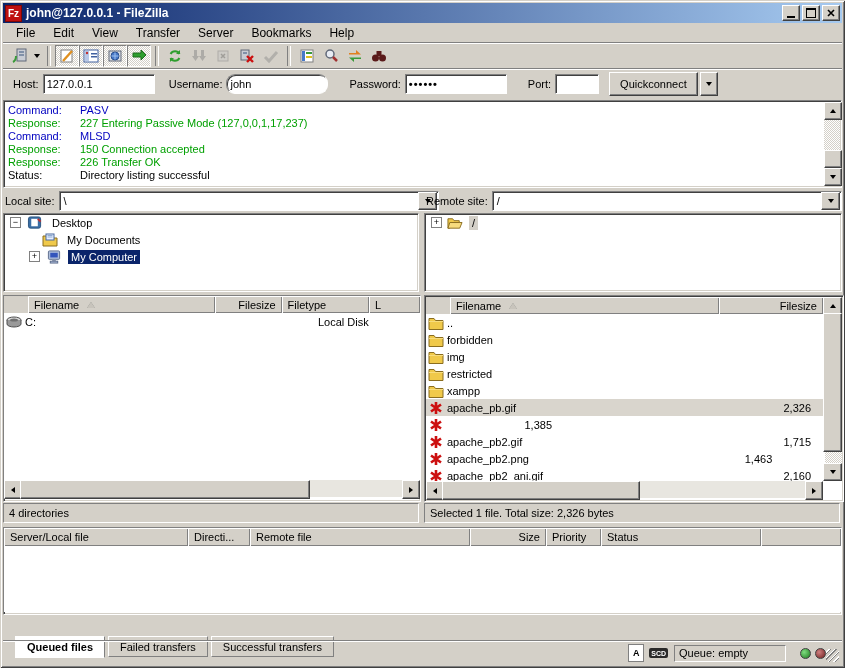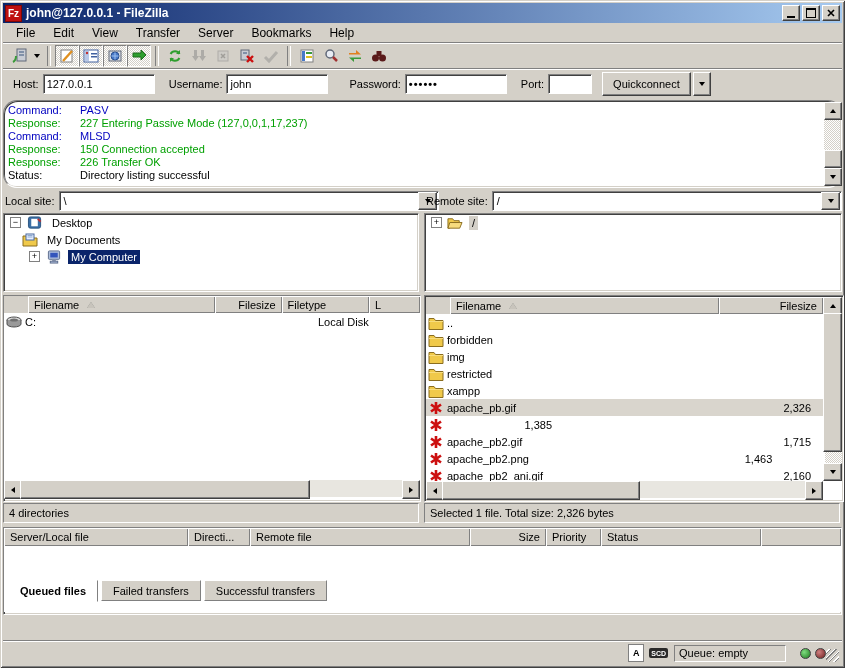--- a/index.html
+++ b/index.html
@@ -39,21 +39,21 @@
   .tri-r{width:0;height:0;border-top:3px solid transparent;border-bottom:3px solid transparent;border-left:4px solid #000;}
   
   .qcbar{left:3px;top:68px;width:839px;height:31px;border-top:1px solid #808080;
          box-shadow:inset 0 1px 0 #ffffff;display:flex;align-items:center;box-sizing:border-box;}
   .qlabel{margin-left:10px;margin-right:4px;}
   .qinput{height:18px;background:#fff;border:1px solid #808080;border-right-color:#fff;border-bottom-color:#fff;
           box-shadow:inset 1px 1px 0 #404040;font-family:"Liberation Sans",sans-serif;font-size:11px;padding:0 3px;}
   .qcbtn{height:22px;padding:0 10px;margin-left:10px;font-size:11px;display:flex;align-items:center;}
   .qccaret{width:16px;height:22px;margin-left:2px;display:flex;align-items:center;justify-content:center;}
   
-  .logbox{left:3px;top:100px;width:839px;height:88px;box-sizing:border-box;border-radius:14px;}
+  .logbox{left:3px;top:100px;width:839px;height:88px;box-sizing:border-box;}
   .logline{height:13px;line-height:13px;white-space:nowrap;padding-left:4px;}
   .loglabel{display:inline-block;width:72px;}
   .lc{color:#0000c0;} .lr{color:#00a000;} .ls{color:#000;}
   .vscroll{position:absolute;top:1px;right:1px;width:16px;bottom:1px;}
   .sbtn{position:absolute;width:16px;height:16px;display:flex;align-items:center;justify-content:center;}
   .sthumb{position:absolute;width:16px;}
   
   .sitebar{height:22px;display:flex;align-items:center;}
   .sitelabel{margin-left:2px;margin-right:4px;}
   .combo{flex:1;height:20px;background:#fff;border:1px solid #808080;border-right-color:#fff;border-bottom-color:#fff;
@@ -79,21 +79,21 @@
   .frow.sel{background:#d9d5cd;}
   .ficon{width:16px;height:14px;margin:0 3px 0 2px;flex:none;display:flex;align-items:center;justify-content:center;}
   .fname{flex:none;}
   .hscroll{position:relative;height:17px;background:#e8e6e0;}
   
   .statuspanel{box-sizing:border-box;display:flex;align-items:center;padding-left:5px;background:#d4d0c8;}
   
   .qbox{left:3px;top:527px;width:839px;height:88px;box-sizing:border-box;background:#fff;}
   .qhdr{display:flex;height:18px;background:#d4d0c8;}
   
-  .tabs{left:3px;top:580px;width:839px;height:22px;display:flex;align-items:flex-start;padding-left:5px;box-sizing:border-box;}
+  .tabs{left:3px;top:636px;width:839px;height:22px;display:flex;align-items:flex-start;padding-left:12px;box-sizing:border-box;}
   .tab{height:19px;padding:0 11px;display:flex;align-items:center;background:#d4d0c8;
        border:1px solid #fff;border-right-color:#808080;border-bottom:1px solid #808080;margin-right:3px;}
   .tab.active{background:#fff;font-weight:bold;height:20px;border-bottom:1px solid #fff;}
   
   .statusbar{left:3px;top:640px;width:839px;height:25px;border-top:1px solid #808080;
              box-shadow:inset 0 1px 0 #ffffff;display:flex;align-items:center;justify-content:flex-end;
              box-sizing:border-box;padding-right:16px;}
   .ttbadge{width:14px;height:16px;background:#fff;border:1px solid #808080;font-size:9px;font-weight:bold;
            display:flex;align-items:center;justify-content:center;margin-right:5px;}
   .spdbadge{height:10px;padding:0 2px;background:#2a2a2a;color:#fff;font-size:7px;font-weight:bold;
@@ -237,24 +237,24 @@
           <circle cx="11.5" cy="10" r="3.5" fill="#5a1a1a"></circle>
           <rect x="5.5" y="3" width="5" height="5" fill="#5a1a1a"></rect>
         </svg>
     </span>
   </div>
 
   <div class="abs qcbar">
     <span class="qlabel">Host:</span>
     <input class="qinput" style="width: 104px;" value="127.0.0.1">
     <span class="qlabel" style="margin-left:14px;">Username:</span>
-    <input class="qinput" style="width: 94px;" value="john">
+    <input class="qinput" style="width: 94px; border-radius: 9px;" value="john">
     <span class="qlabel" style="margin-left:21px;">Password:</span>
     <input class="qinput" style="width: 94px; font-weight: bold; letter-spacing: 1px;" value="••••••">
-    <span class="qlabel" style="margin-left:14px;">Port:</span>
+    <span class="qlabel" style="margin-left:21px;">Port:</span>
     <input class="qinput" style="width: 36px;" value="">
     <span class="qcbtn raised">Quickconnect</span>
     <span class="qccaret raised">
         <span class="tri-d"></span>
       </span>
   </div>
 
   <div class="abs logbox sunken2">
     <div style="padding-top:3px;">
       <div class="logline lc"><span class="loglabel">Command:</span><span>PASV</span></div>
@@ -287,21 +287,21 @@
   <div class="abs treebox sunken2" style="left:3px;top:213px;width:416px;height:79px;">
     <div class="trow" style="padding-left:6px;">
       <span class="expbox">−</span>
       <svg class="ficon" width="16" height="15" viewBox="0 0 16 15" style="margin-left:6px;">
           <rect x="1" y="1" width="13" height="12" rx="2" fill="#3a6ea5" stroke="#27527e"></rect>
           <rect x="4" y="3" width="7" height="8" fill="#fff"></rect>
           <path d="M11 3l3 3" stroke="#c03030" stroke-width="2"></path>
         </svg>
       <span class="tlabel">Desktop</span>
     </div>
-    <div class="trow" style="padding-left:16px;">
+    <div class="trow" style="padding-left:36px;">
       <svg class="ficon" width="16" height="14" viewBox="0 0 16 14">
           <path d="M1 3h5l2 2h7v8H1z" fill="#f0c94a" stroke="#8a6d1f"></path>
           <rect x="4" y="1" width="8" height="6" fill="#e8f0ff" stroke="#4a6aa0"></rect>
           <path d="M5.5 2.5h5M5.5 4h5" stroke="#7a9ac8" stroke-width=".8"></path>
         </svg>
       <span class="tlabel">My Documents</span>
     </div>
     <div class="trow" style="padding-left:25px;">
       <span class="expbox">+</span>
       <svg class="ficon" width="16" height="15" viewBox="0 0 16 15" style="margin-left:6px;">

